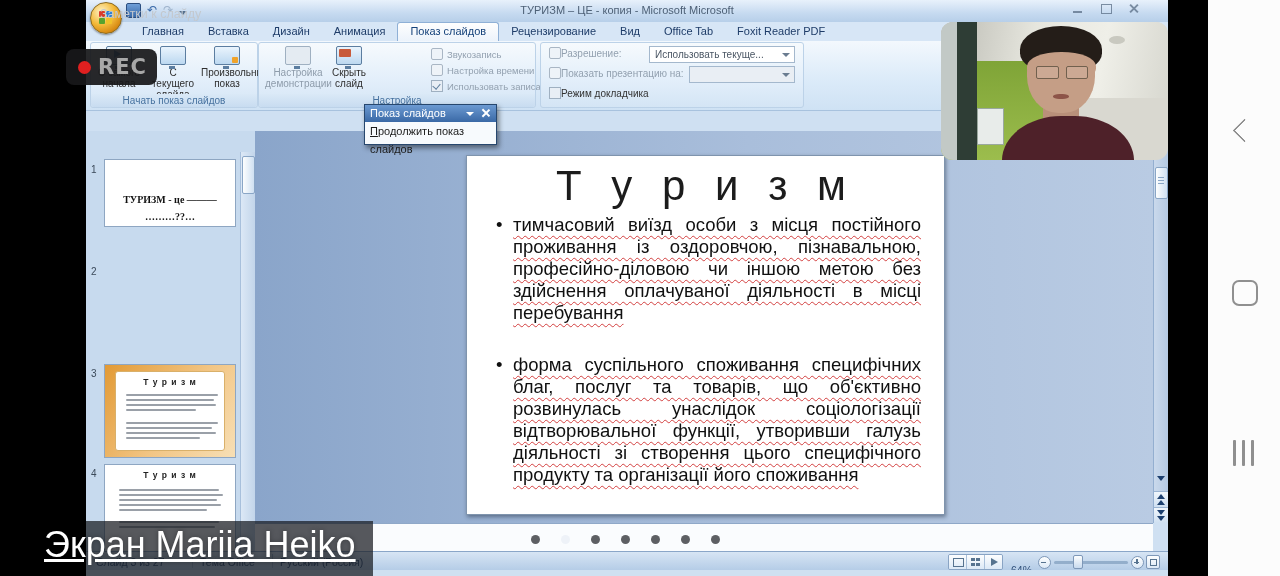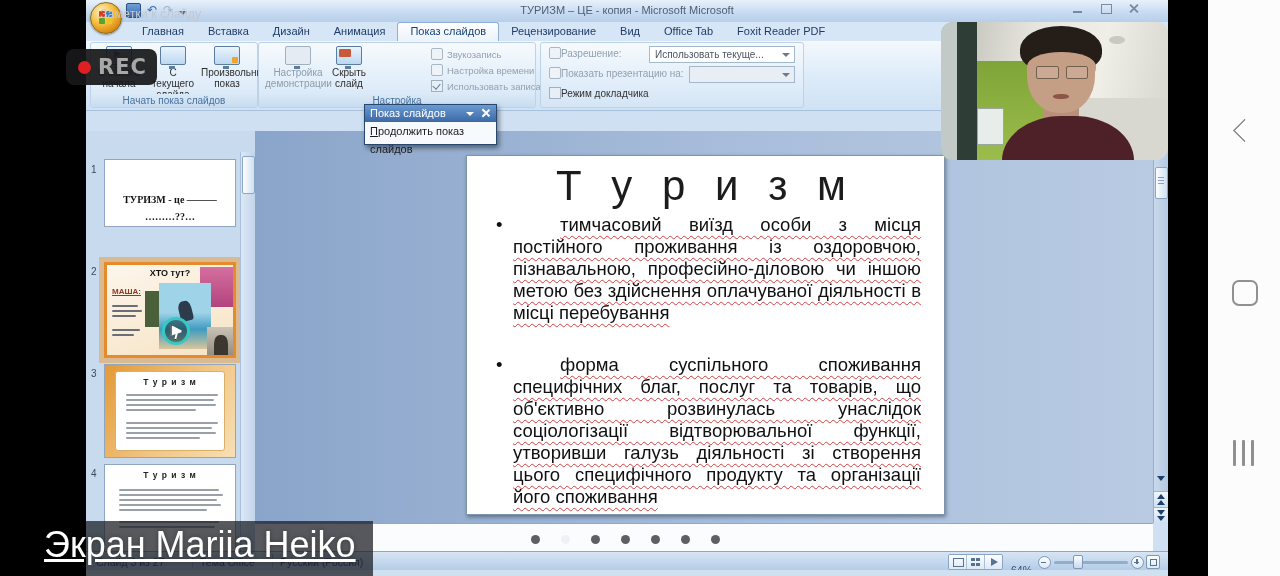--- a/index.html
+++ b/index.html
@@ -116,21 +116,21 @@
   .slide{position:absolute;left:380px;top:155px;width:479px;height:360px;background:#fff;
     border:1px solid #7f94ad;box-shadow:1px 2px 4px rgba(20,30,50,.45);box-sizing:border-box;}
   .slide-title{position:absolute;left:0;top:6px;width:100%;text-align:center;
     font-size:42px;letter-spacing:9px;color:#1c1c1c;font-weight:400;white-space:nowrap;}
   .bullets{position:absolute;left:27px;right:23px;top:58px;}
   .bullet{position:relative;padding-left:19px;font-size:18.5px;line-height:22px;color:#101010;
     text-align:justify;}
   .bullet::before{content:"•";position:absolute;left:2px;top:0;color:#101010;}
   .bullet + .bullet{margin-top:30px;}
   .bullet span{text-decoration:underline wavy rgba(205,35,35,.85) 1px;text-underline-offset:3.5px;
-    -webkit-text-decoration:underline wavy rgba(205,35,35,.85);text-decoration-skip-ink:none;margin-left:47px;}
+    -webkit-text-decoration:underline wavy rgba(205,35,35,.85);text-decoration-skip-ink:none;}
   
   .escroll{position:absolute;left:1067px;top:131px;width:14px;height:392px;
     background:linear-gradient(90deg,#cad9ec,#b4c9e2);border-left:1px solid #94afd0;}
   .e-thumb{position:absolute;left:1px;top:36px;width:11px;height:30px;background:linear-gradient(90deg,#fdfefe,#cfe0f2);
     border:1px solid #8aa6c6;border-radius:2px;}
   .e-grip{position:absolute;left:2px;top:12px;width:6px;height:1px;background:#8aa6c6;box-shadow:0 3px 0 #8aa6c6,0 -3px 0 #8aa6c6;}
   .tri{width:0;height:0;border-left:4px solid transparent;border-right:4px solid transparent;margin:1px auto;}
   .tri.up{border-bottom:5px solid #1c3f6e;}
   .tri.down{border-top:5px solid #1c3f6e;}
   .e-darr{position:absolute;left:0;width:14px;}
@@ -335,40 +335,20 @@
 
     <div class="pane">
 
       <span class="tnum" style="top:33px;">1</span>
       <div class="thumb" style="top:12px;height:68px;margin-top:16px;">
         <div class="t1-l1">ТУРИЗМ - це ———</div>
         <div class="t1-l2">………??…</div>
       </div>
 
       <span class="tnum" style="top:135px;">2</span>
-      <div class="thumb sel" style="top:131px;height:96px;background:linear-gradient(160deg,#fdf6ec,#f6e3c4);">
-        <div class="t2-title">ХТО тут?</div>
-        <div class="t2-name">МАША:</div>
-        <div class="mline" style="left:5px;top:40px;width:26px;"></div>
-        <div class="mline" style="left:5px;top:45px;width:30px;"></div>
-        <div class="mline" style="left:5px;top:50px;width:24px;"></div>
-        <div class="mline" style="left:5px;top:64px;width:28px;"></div>
-        <div class="mline" style="left:5px;top:69px;width:22px;"></div>
-        <div class="ph" style="left:38px;top:26px;width:18px;height:36px;background:#49603a;"></div>
-        <div class="ph" style="left:93px;top:2px;width:35px;height:40px;background:linear-gradient(#d56f9f,#b2437d);"></div>
-        <div class="ph" style="left:52px;top:18px;width:52px;height:66px;background:linear-gradient(#9fd3e8 45%,#3f9cc0 70%,#d9c59b);">
-          <div style="position:absolute;left:20px;top:18px;width:13px;height:20px;background:#2c3c4c;border-radius:40% 40% 20% 20%;transform:rotate(-14deg);"></div>
-        </div>
-        <div class="ph" style="left:100px;top:62px;width:28px;height:32px;background:linear-gradient(#c9c2b6,#8d8779);">
-          <div style="position:absolute;left:7px;top:8px;width:14px;height:22px;background:#3c3630;border-radius:40% 40% 0 0;"></div>
-        </div>
-        <div class="click-ring">
-          <div class="cursor"></div>
-        </div>
-      </div>
 
       <span class="tnum" style="top:237px;">3</span>
       <div class="thumb t3bg" style="top:233px;height:94px;">
         <div class="t3box">
           <div class="t34-title">Т у р и з м</div>
           <div class="gline" style="left:10px;top:22px;width:92px;"></div>
           <div class="gline" style="left:10px;top:27px;width:88px;"></div>
           <div class="gline" style="left:10px;top:32px;width:90px;"></div>
           <div class="gline" style="left:10px;top:37px;width:70px;"></div>
           <div class="gline" style="left:10px;top:50px;width:92px;"></div>

